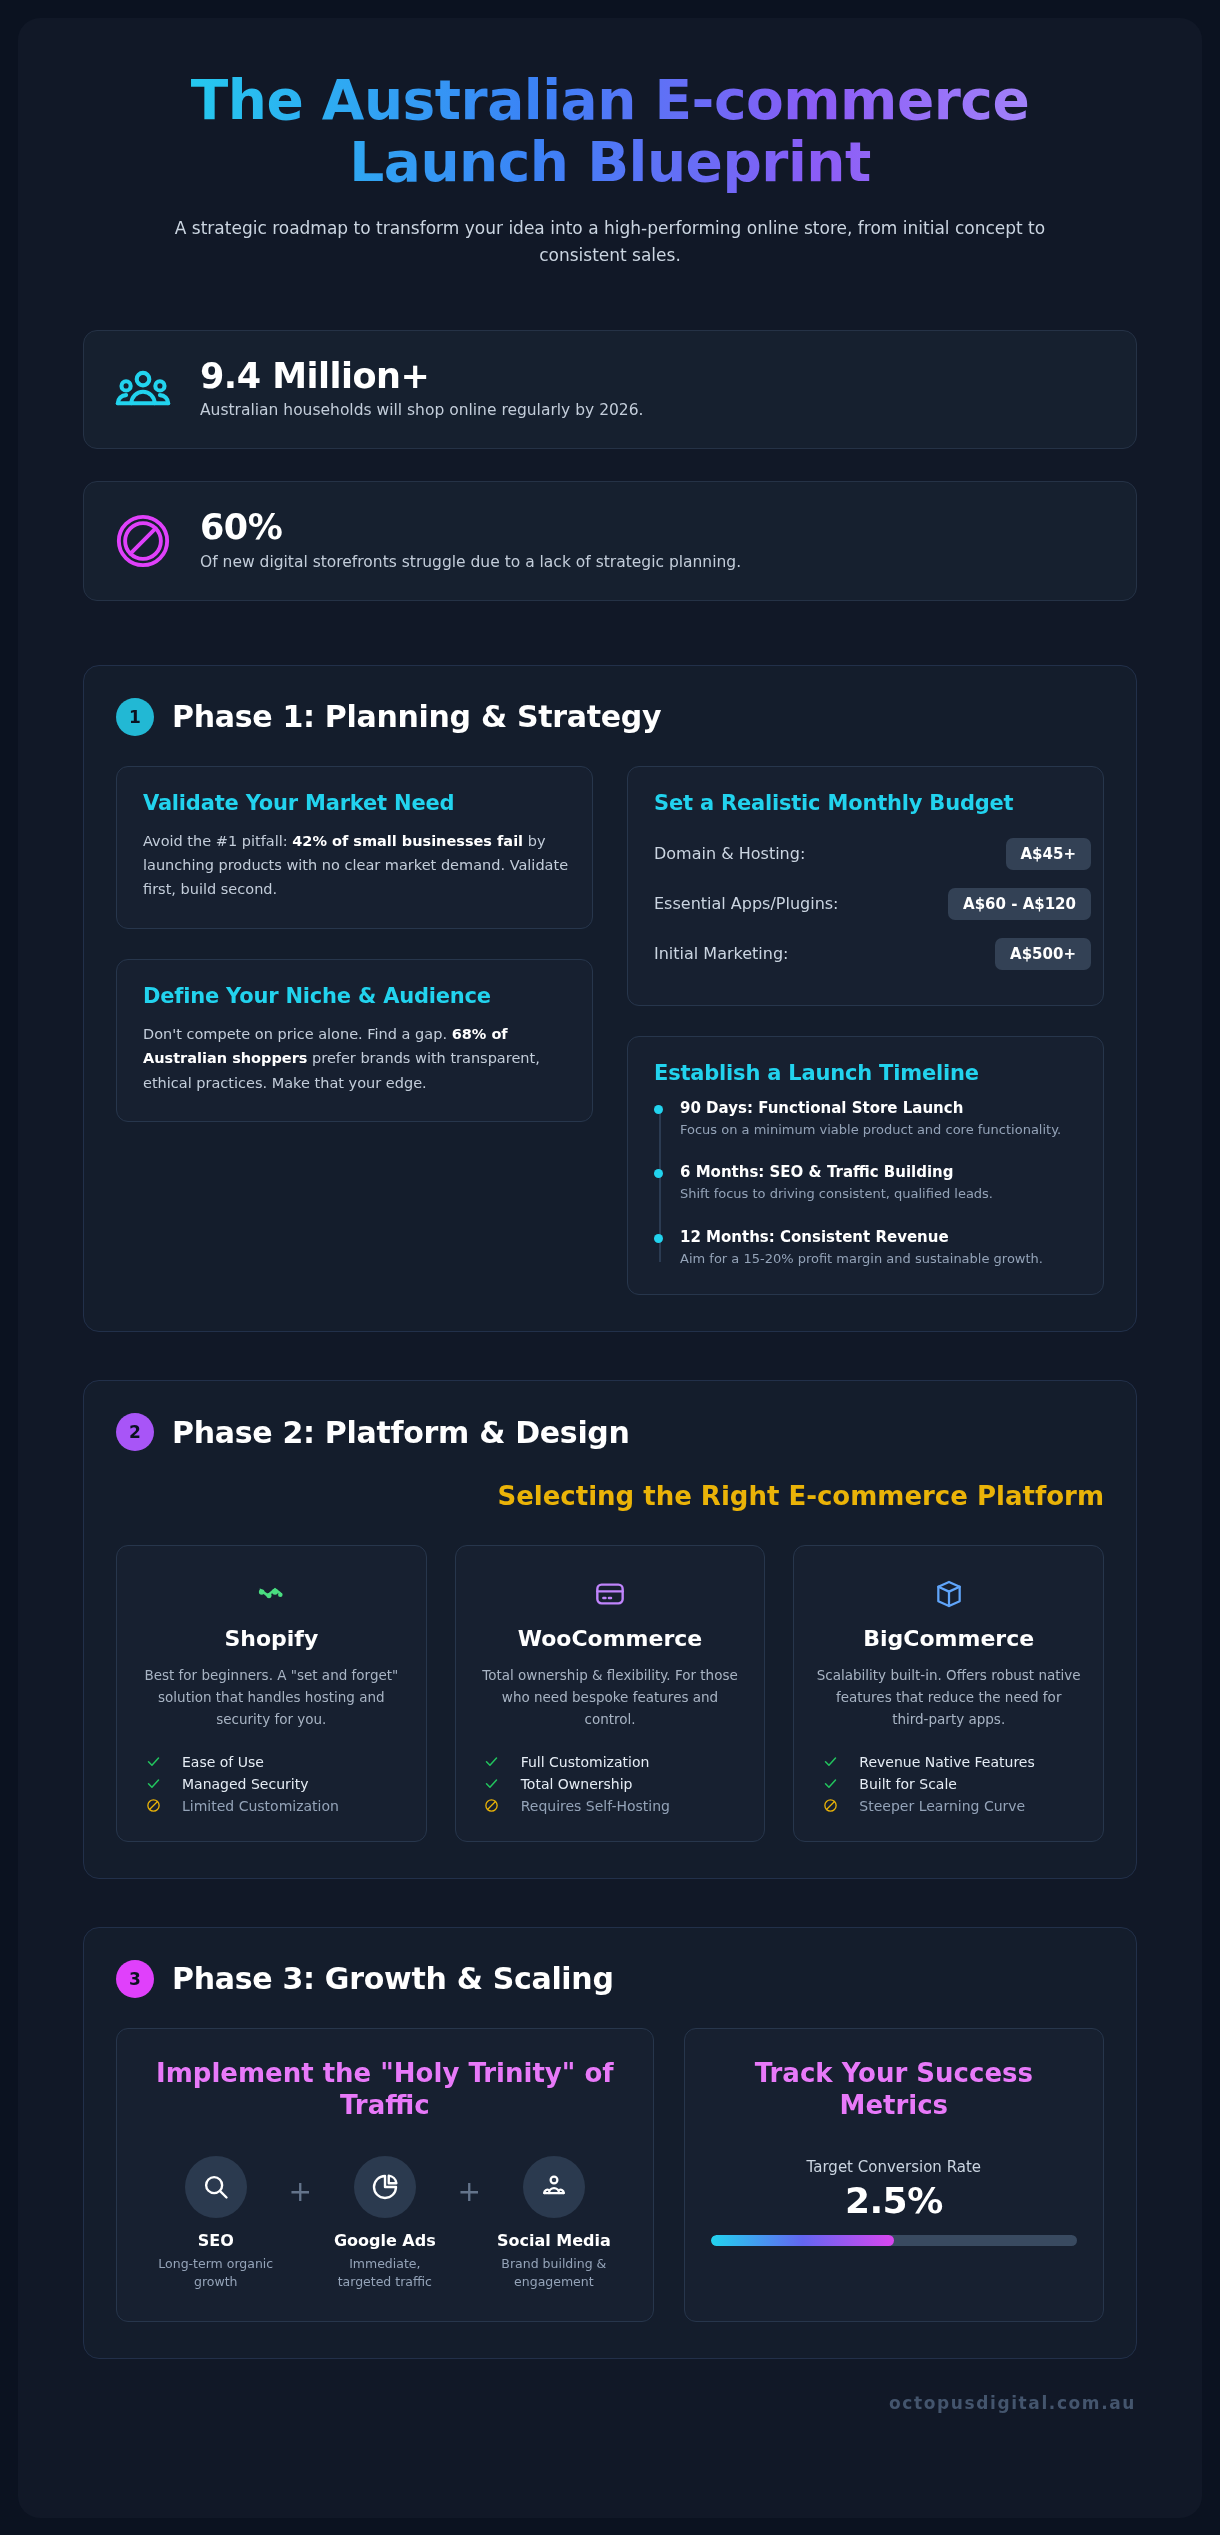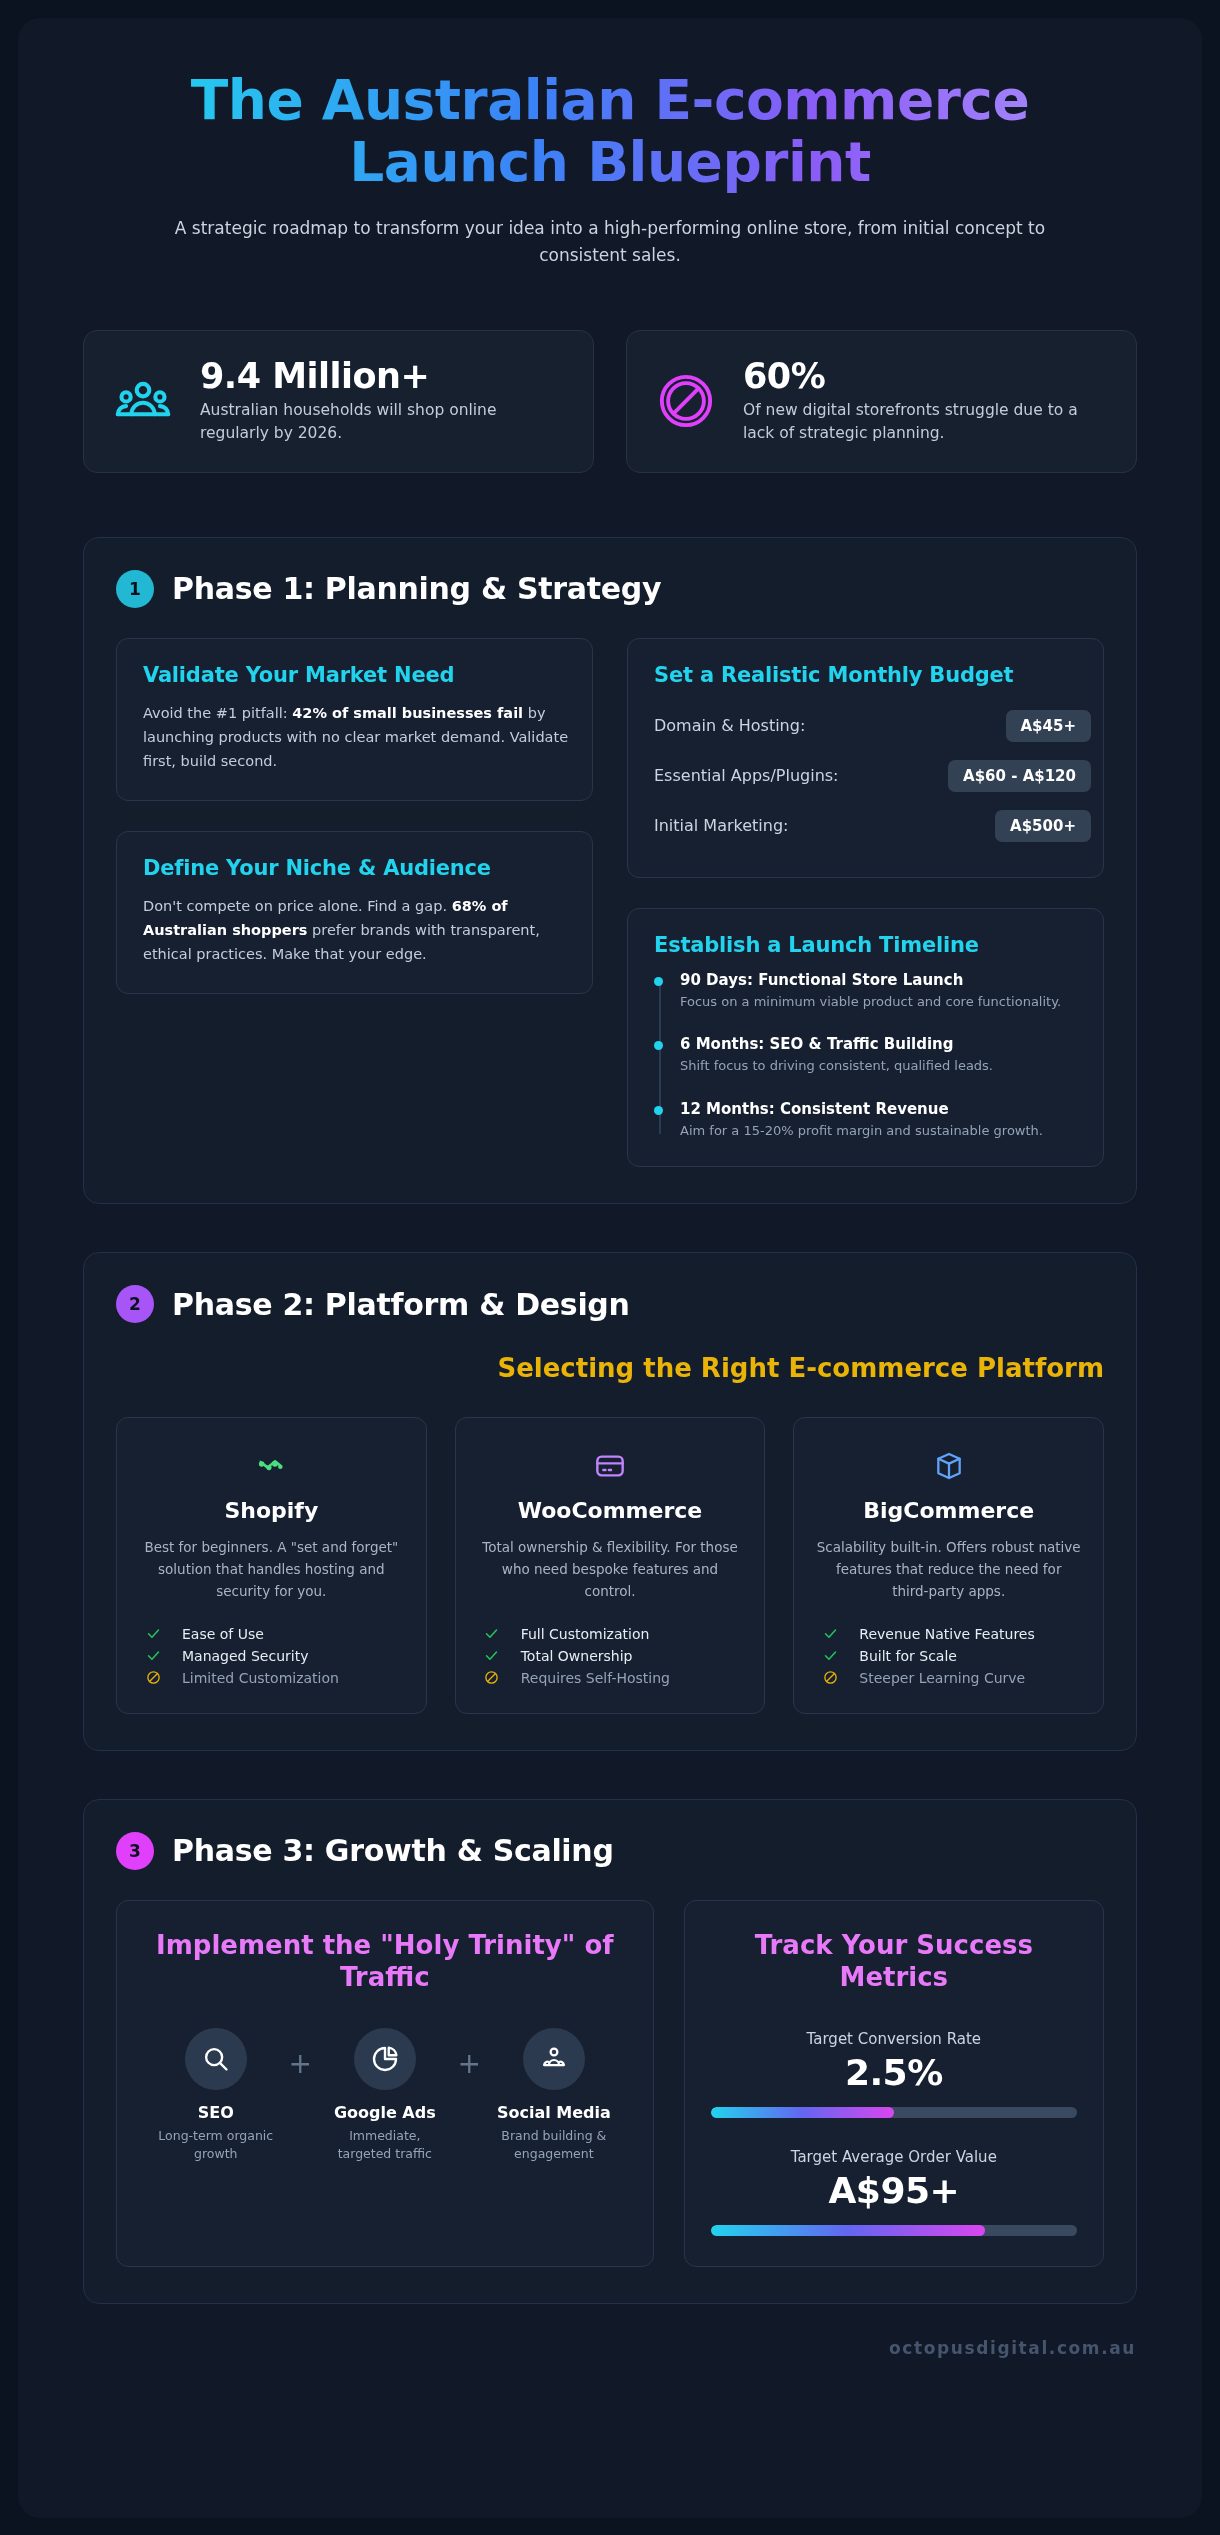--- a/index.html
+++ b/index.html
@@ -43,20 +43,21 @@
     font-size:17px;
     line-height:1.55;
     color:#cbd5e1;
   }
 
   
   .stats-row {
     display:flex;
     gap:32px;
     padding:52px 65px 16px 65px;
+    flex-direction:column;
   }
   .stat-card {
     flex:1;
     background:#16202f;
     border:1px solid #253246;
     border-radius:14px;
     padding:26px 28px;
     display:flex;
     align-items:center;
     gap:26px;
@@ -527,27 +528,20 @@
         <div class="metrics-title">Track Your Success Metrics</div>
 
         <div class="metric">
           <div class="metric-label">Target Conversion Rate</div>
           <div class="metric-value">2.5%</div>
           <div class="bar-track">
             <div class="bar-fill" style="width:50%"></div>
           </div>
         </div>
 
-        <div class="metric">
-          <div class="metric-label">Target Average Order Value</div>
-          <div class="metric-value">A$95+</div>
-          <div class="bar-track">
-            <div class="bar-fill" style="width:75%"></div>
-          </div>
-        </div>
 
       </div>
     </div>
   </div>
 
   <div class="footer">octopusdigital.com.au</div>
 
 </div>
 
 </body></html>

